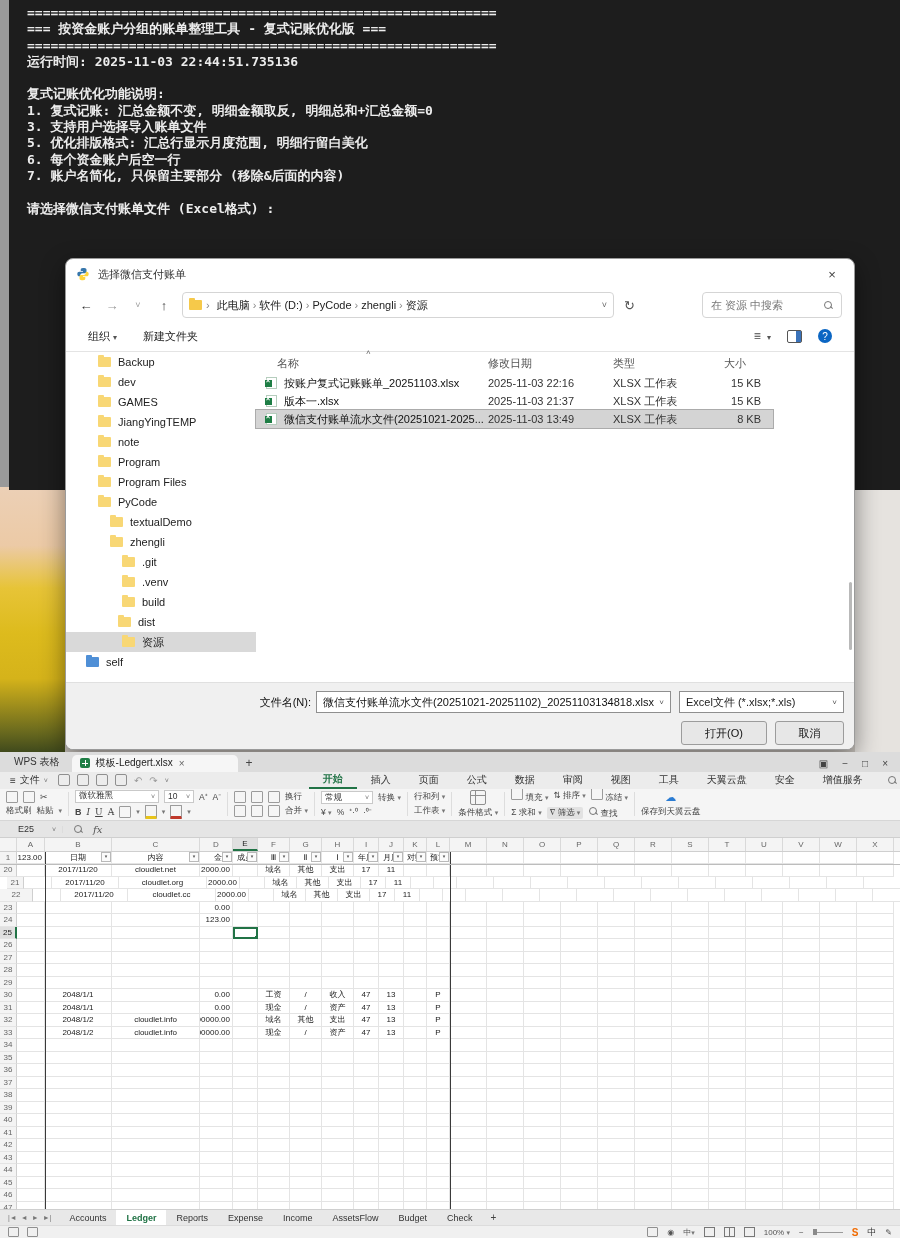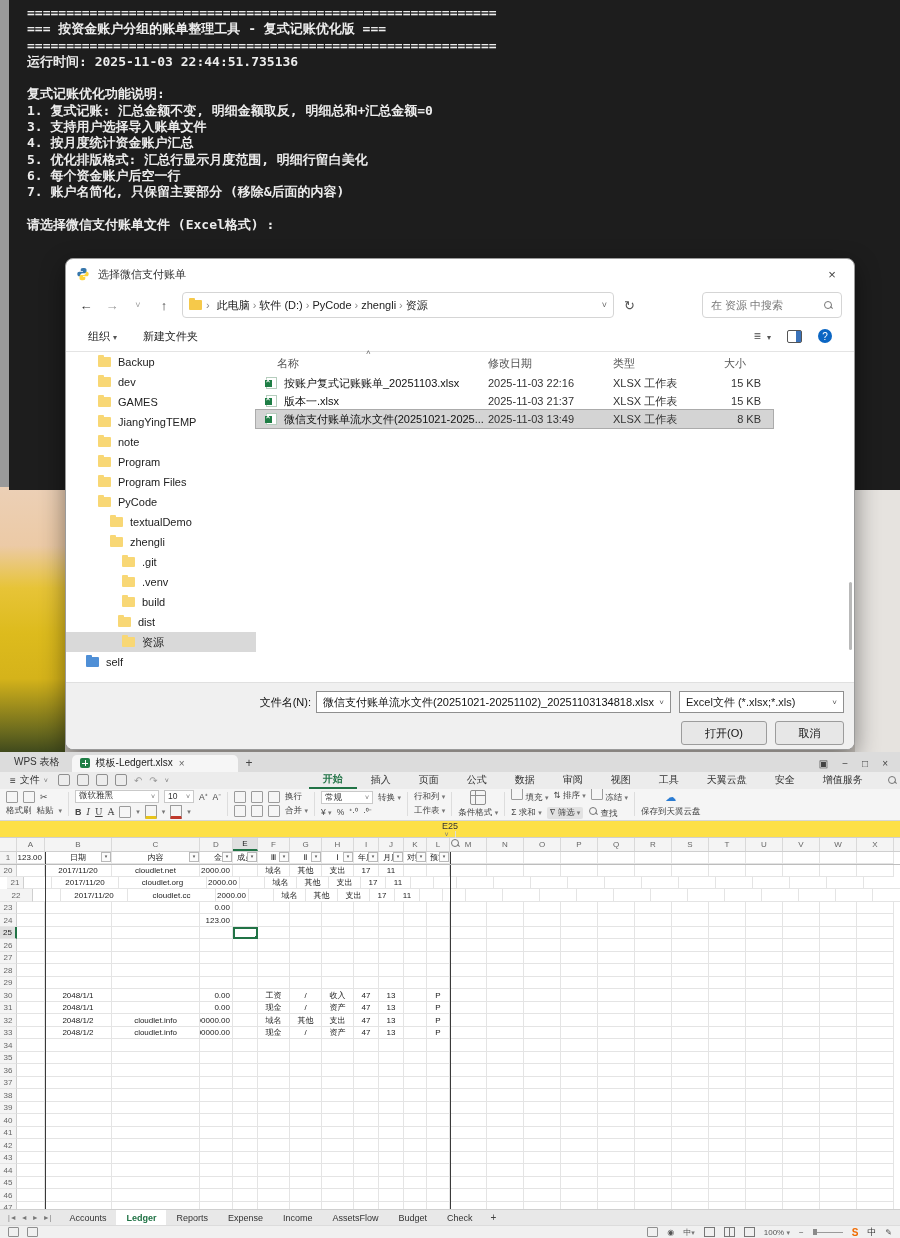--- a/index.html
+++ b/index.html
@@ -123,21 +123,21 @@
   .tg.b{font-weight:bold;font-family:"Liberation Sans",sans-serif;}
   .tg.i{font-style:italic;}
   .tg.u{text-decoration:underline;}
   .ric{display:inline-block;width:10px;height:10px;border:1px solid #9b9b9b;border-radius:1px;}
   .ric.fillc{border-bottom:3px solid #e8c41a;}
   .ric.fontc{border-bottom:3px solid #c0392b;}
   .hl-chip{background:#e2e2e2;border-radius:2px;padding:0 3px;display:flex;align-items:center;gap:2px;}
   .big-ic{width:14px;height:13px;border:1px solid #8f8f8f;border-radius:2px;
           background:linear-gradient(#8f8f8f,#8f8f8f) 0 4px/14px 1px no-repeat,linear-gradient(#8f8f8f,#8f8f8f) 4px 0/1px 13px no-repeat;}
   .cloud-ic{color:#2b7cd3;font-size:11px;}
-  .fbar{height:16px;background:#fde047;border-bottom:1px solid #cfcfcf;display:flex;align-items:center;flex-direction:column;}
+  .fbar{height:16px;background:#e5e5e5;border-bottom:1px solid #cfcfcf;display:flex;align-items:center;}
   .namebox{width:52px;text-align:center;color:#333;font-size:9px;}
   .nb-caret{color:#777;font-size:7px;padding-right:6px;border-right:1px solid #dcdcdc;}
   .fx{font-style:italic;color:#555;font-size:10px;font-family:"DejaVu Serif",serif;margin-left:10px;}
   .fx-mag{margin-left:10px;}
   
   .colhead{height:13px;display:flex;background:#f4f4f4;border-bottom:1px solid #cfcfcf;}
   .ch-cell{box-sizing:border-box;border-right:1px solid #d9d9d9;color:#666;font-size:8px;
            display:flex;align-items:center;justify-content:center;}
   .ch-cell.hl{background:#e0e0e0;border-bottom:2px solid #217346;color:#222;}
   .gridwrap{position:relative;height:363px;overflow:hidden;background:#fff;}
@@ -184,21 +184,20 @@
 <div class="terminal">
   <div class="tbody">
       <div class="tline">============================================================</div>
       <div class="tline">=== 按资金账户分组的账单整理工具 - 复式记账优化版 ===</div>
       <div class="tline">============================================================</div>
       <div class="tline">运行时间: 2025-11-03 22:44:51.735136</div>
       <div class="tline">&nbsp;</div>
       <div class="tline">复式记账优化功能说明:</div>
       <div class="tline">1. 复式记账: 汇总金额不变, 明细金额取反, 明细总和+汇总金额=0</div>
       <div class="tline">3. 支持用户选择导入账单文件</div>
-      <div class="tline">4. 按月度统计资金账户汇总</div>
       <div class="tline">5. 优化排版格式: 汇总行显示月度范围, 明细行留白美化</div>
       <div class="tline">6. 每个资金账户后空一行</div>
       <div class="tline">7. 账户名简化, 只保留主要部分 (移除&amp;后面的内容)</div>
       <div class="tline">&nbsp;</div>
       <div class="tline">请选择微信支付账单文件 (Excel格式) :</div>
     </div>
 </div>
 
 <div class="dialog">
   <div class="dlg-titlebar">

